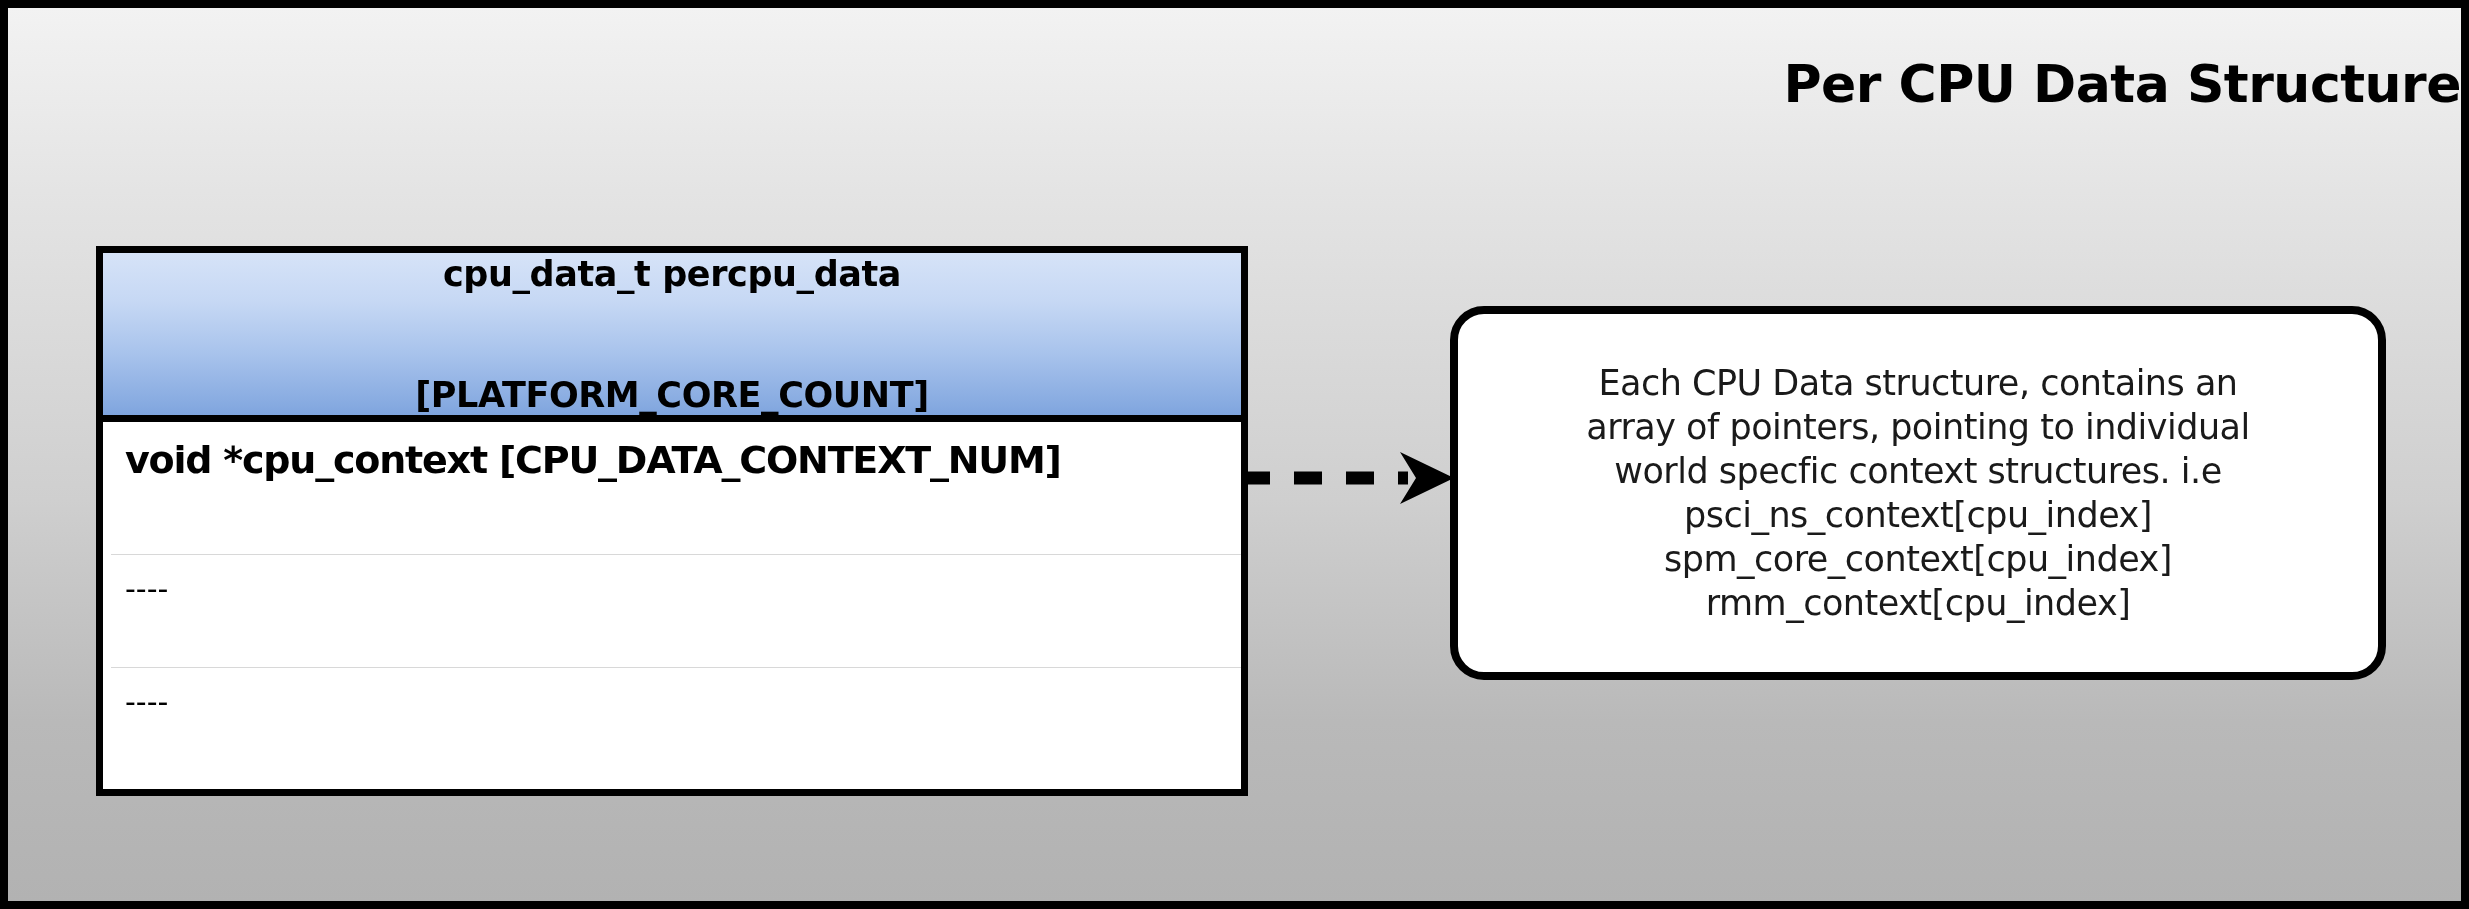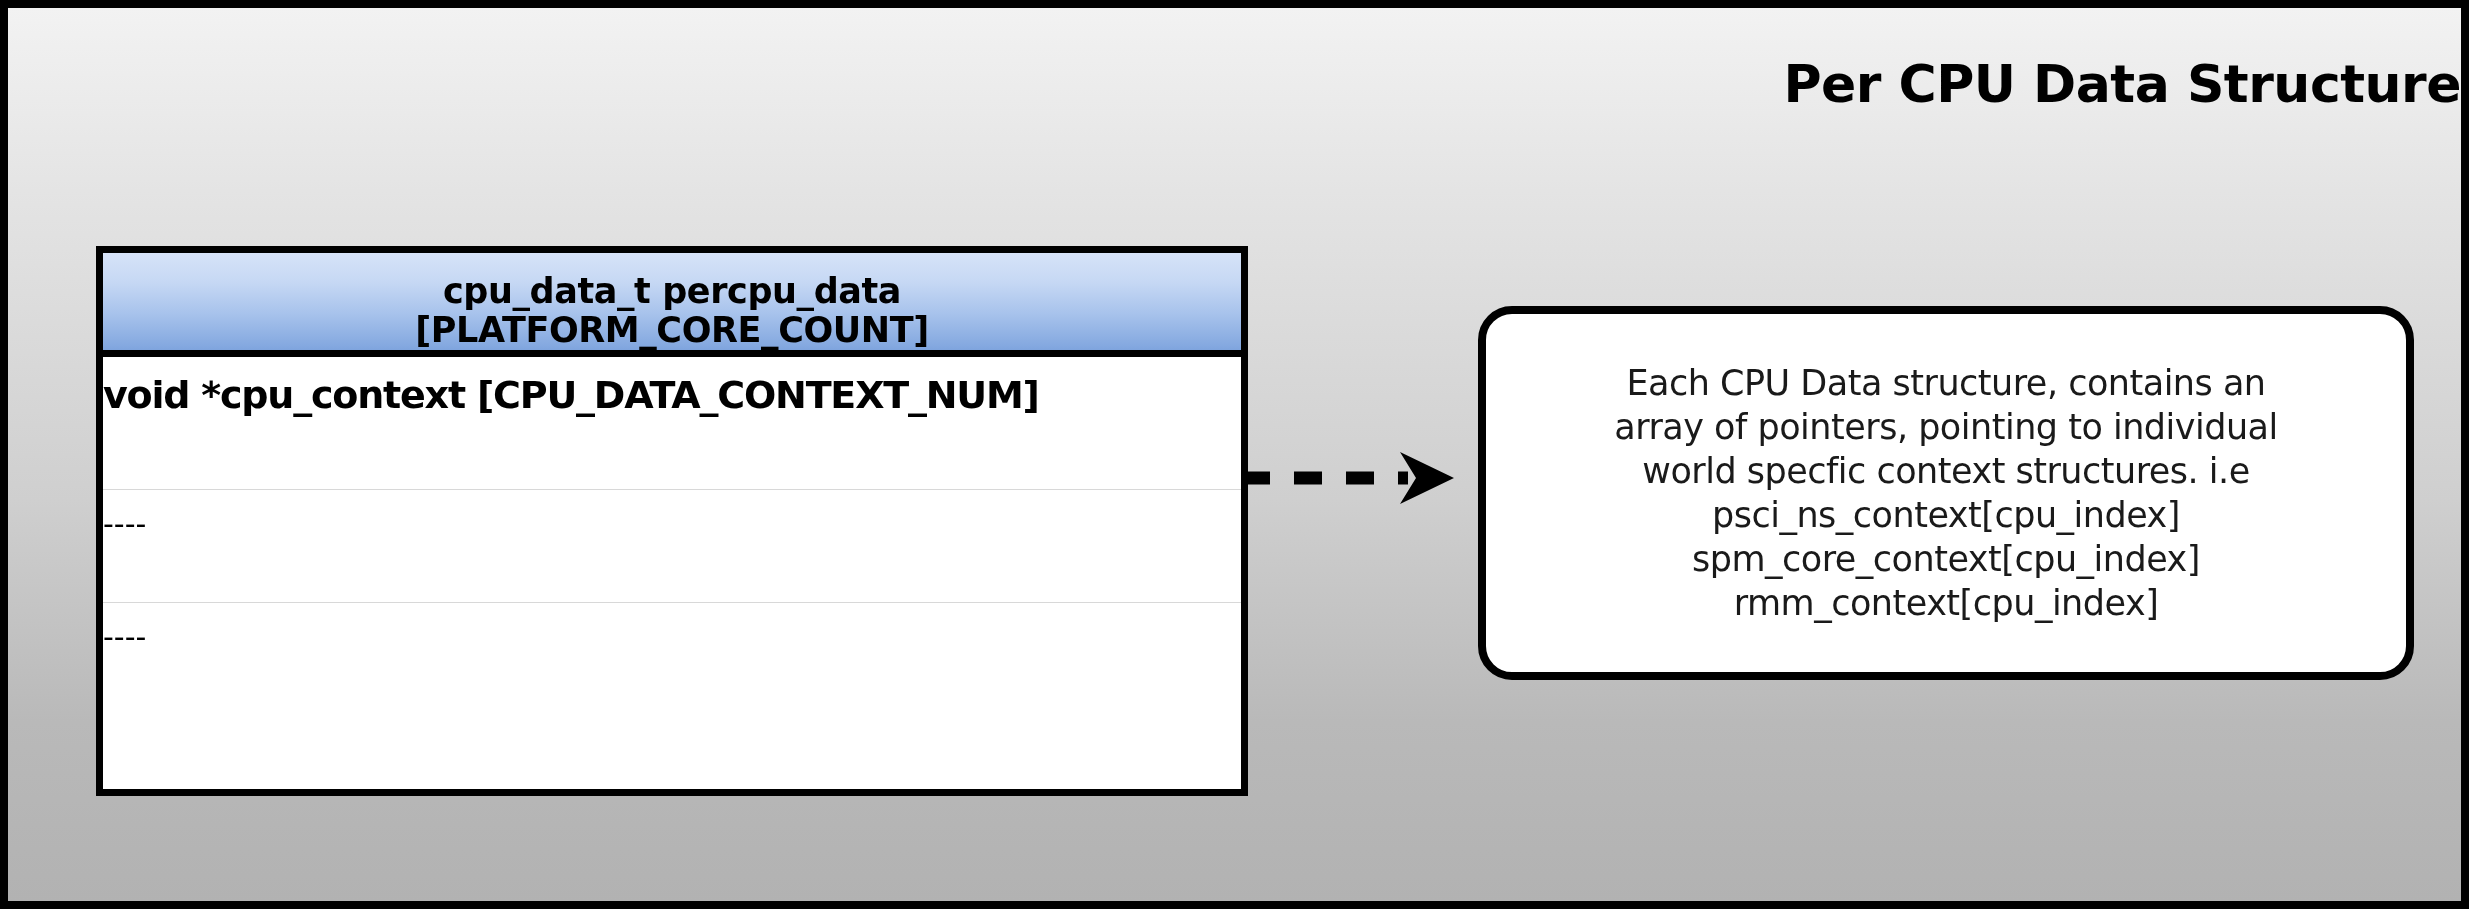--- a/index.html
+++ b/index.html
@@ -43,48 +43,50 @@
     left: 88px;
     top: 238px;
     width: 1152px;
     height: 550px;
     box-sizing: border-box;
     border: 7px solid #000000;
     background: #ffffff;
   }
 
   #struct-header {
-    height: 104px;
+    height: 169px;
     box-sizing: border-box;
     border-bottom: 7px solid #000000;
     background: linear-gradient(to bottom, #d6e3f8 0%, #c6d8f4 30%, #a8c3ec 62%, #85a9e0 95%, #7ea4de 100%);
     display: flex;
     flex-direction: column;
     align-items: center;
-    justify-content: flex-end;
+    justify-content: space-between;
     padding-top: 2px;
   }
   .struct-header-line {
     font-size: 35px;
     font-weight: bold;
     font-family: "DejaVu Sans", sans-serif;
     color: #000000;
     line-height: 1.12;
     white-space: nowrap;
     letter-spacing: -0.4px;
   }
 
   #struct-body {
     position: relative;
     height: 391px;
   }
   .struct-row {
     position: relative;
     box-sizing: border-box;
+    padding-left: 14px;
     padding-top: 16px;
+    margin-left: 8px;
   }
   .struct-row.r0 { height: 132px; }
   .struct-row.r1 { height: 113px; border-top: 1px solid #d8d8d8; }
   .struct-row.r2 { height: 146px; border-top: 1px solid #d8d8d8; }
 
   .struct-row-text {
     display: inline-block;
     font-size: 38px;
     font-weight: bold;
     font-family: "DejaVu Sans", sans-serif;
@@ -115,21 +117,20 @@
     top: 298px;
     width: 936px;
     height: 374px;
     box-sizing: border-box;
     border: 8px solid #000000;
     border-radius: 34px;
     background: #ffffff;
     display: flex;
     align-items: center;
     justify-content: center;
-    margin-left: 28px;
   }
   #note-text {
     text-align: center;
     font-size: 35px;
     line-height: 1.26;
     font-family: "DejaVu Sans", sans-serif;
     color: #1a1a1a;
     letter-spacing: -0.5px;
     padding: 0 16px;
     white-space: pre-line;

